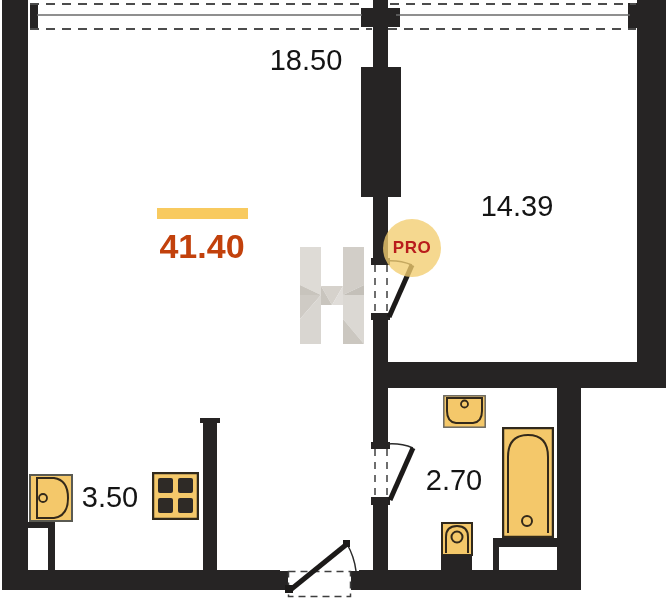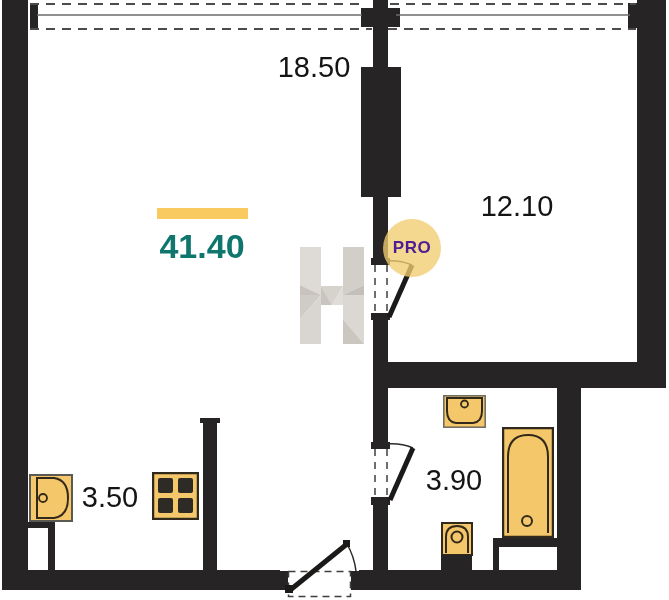--- a/index.html
+++ b/index.html
@@ -10,28 +10,28 @@
   .wall{position:absolute;background:#262424;z-index:3;}
   .fixture{position:absolute;z-index:2;}
   .overlay{position:absolute;left:0;top:0;z-index:4;}
   .watermark{position:absolute;z-index:1;}
   .badge{
     position:absolute;left:383px;top:219px;width:58px;height:58px;
     border-radius:50%;background:rgba(242,205,112,0.78);z-index:5;
     display:flex;align-items:center;justify-content:center;
   }
   .badge span{
-    font-size:17px;font-weight:600;color:#4c1d95;letter-spacing:.5px;
+    font-size:17px;font-weight:600;color:#b91c1c;letter-spacing:.5px;
   }
   .room-label{
     position:absolute;z-index:6;font-size:29px;color:#141414;
     line-height:1;transform:translateX(-50%);white-space:nowrap;
   }
   .total-label{
-    position:absolute;z-index:6;font-size:34px;font-weight:700;color:#0f766e;
+    position:absolute;z-index:6;font-size:34px;font-weight:700;color:#c2410c;
     line-height:1;transform:translateX(-50%);white-space:nowrap;
   }
   .accent-bar{
     position:absolute;left:157px;top:208px;width:91px;height:11px;
     background:#f8ca5f;z-index:6;
   }
 </style>
 </head>
 <body>
 
@@ -133,17 +133,17 @@
     <rect x="285" y="585" width="8" height="8" fill="#1c1a19"></rect>
     <rect x="343" y="540" width="7" height="7" fill="#1c1a19"></rect>
   </svg>
 
   <div class="badge">
     <span>PRO</span>
   </div>
 
   <div class="accent-bar"></div>
   <div class="total-label" style="left:202px;top:229px;">41.40</div>
-  <div class="room-label" style="left:306px;top:53px;margin-left:8px;">18.50</div>
-  <div class="room-label" style="left:517px;top:192px;">12.10</div>
+  <div class="room-label" style="left:306px;top:46px;">18.50</div>
+  <div class="room-label" style="left:517px;top:192px;">14.39</div>
   <div class="room-label" style="left:110px;top:483px;text-align:center;">3.50</div>
-  <div class="room-label" style="left:454px;top:466px;">3.90</div>
+  <div class="room-label" style="left:454px;top:466px;">2.70</div>
 </div>
 
 </body></html>

